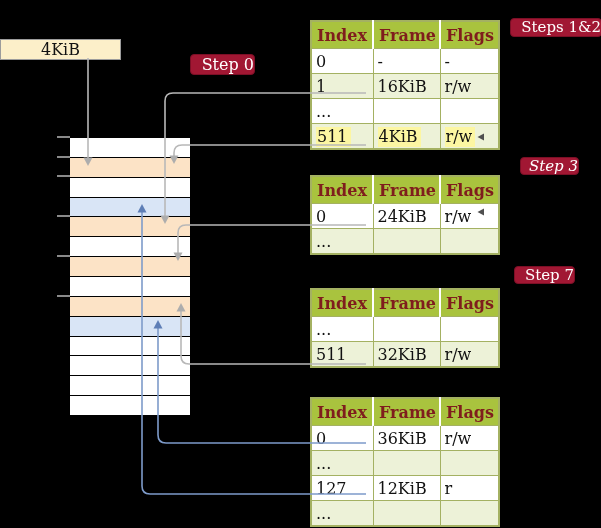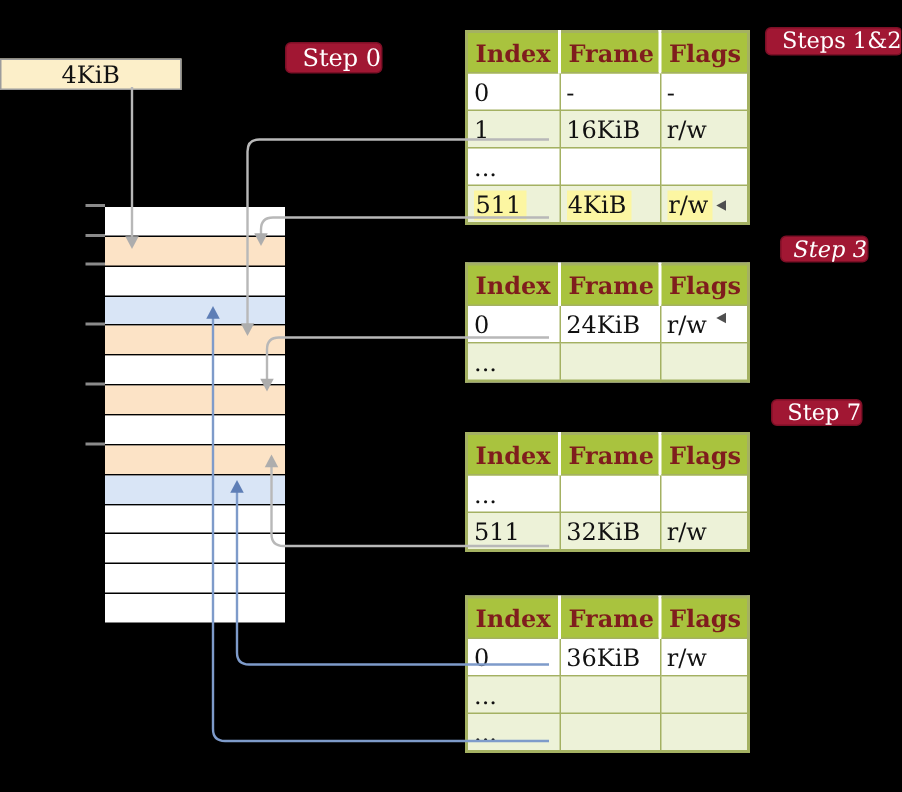--- a/index.html
+++ b/index.html
@@ -12,21 +12,21 @@
     position:absolute;left:0;top:39px;width:119px;height:19px;
     background:var(--c-box_bg,#fcefc9);border:1px solid var(--c-box_border,#9c9c9c);
     color:#111;font-size:16px;line-height:19px;text-align:center;
   }
   
   .step{
     position:absolute;background:var(--c-step_bg,#a11733);color:var(--c-step_text,#fff);
     border:1px solid var(--c-step_border,#7c0f26);border-radius:4px;
     text-align:right;font-size:15px;
   }
-  .step0 {left:190px;top:28px;width:63px;height:19px;line-height:19px;font-size:16px;}
+  .step0 {left:190px;top:54px;width:63px;height:19px;line-height:19px;font-size:16px;}
   .steps12{left:510px;top:18px;width:90px;height:17px;line-height:17px;}
   .step3 {left:520px;top:157px;width:57px;height:16px;line-height:16px;font-style:italic;}
   .step4 {left:514px;top:266px;width:59px;height:16px;line-height:16px;}
   
   .memcol{
     position:absolute;left:70px;top:137px;width:120px;height:278px;
     display:flex;flex-direction:column;border-top:1px solid #000;
   }
   .mrow{flex:1 1 auto;border-bottom:1px solid #000;background:var(--c-mem_free,#fff);}
   .mrow[data-kind="pagetable"]{background:var(--c-mem_pagetable,#fce3c6);}
@@ -179,20 +179,25 @@
     <tr data-shaded="false">
       <td><span>0</span></td>
       <td><span>36KiB</span></td>
       <td><span>r/w</span></td>
     </tr>
     <tr data-shaded="true">
       <td><span>...</span></td>
       <td><span></span></td>
       <td><span></span></td>
     </tr>
+    <tr data-shaded="false">
+      <td><span>127</span></td>
+      <td><span>12KiB</span></td>
+      <td><span>r</span></td>
+    </tr>
     <tr data-shaded="true">
       <td><span>...</span></td>
       <td><span></span></td>
       <td><span></span></td>
     </tr>
   </tbody>
     </table>
 
   <svg class="overlay" width="601" height="528" viewBox="0 0 601 528">
 

